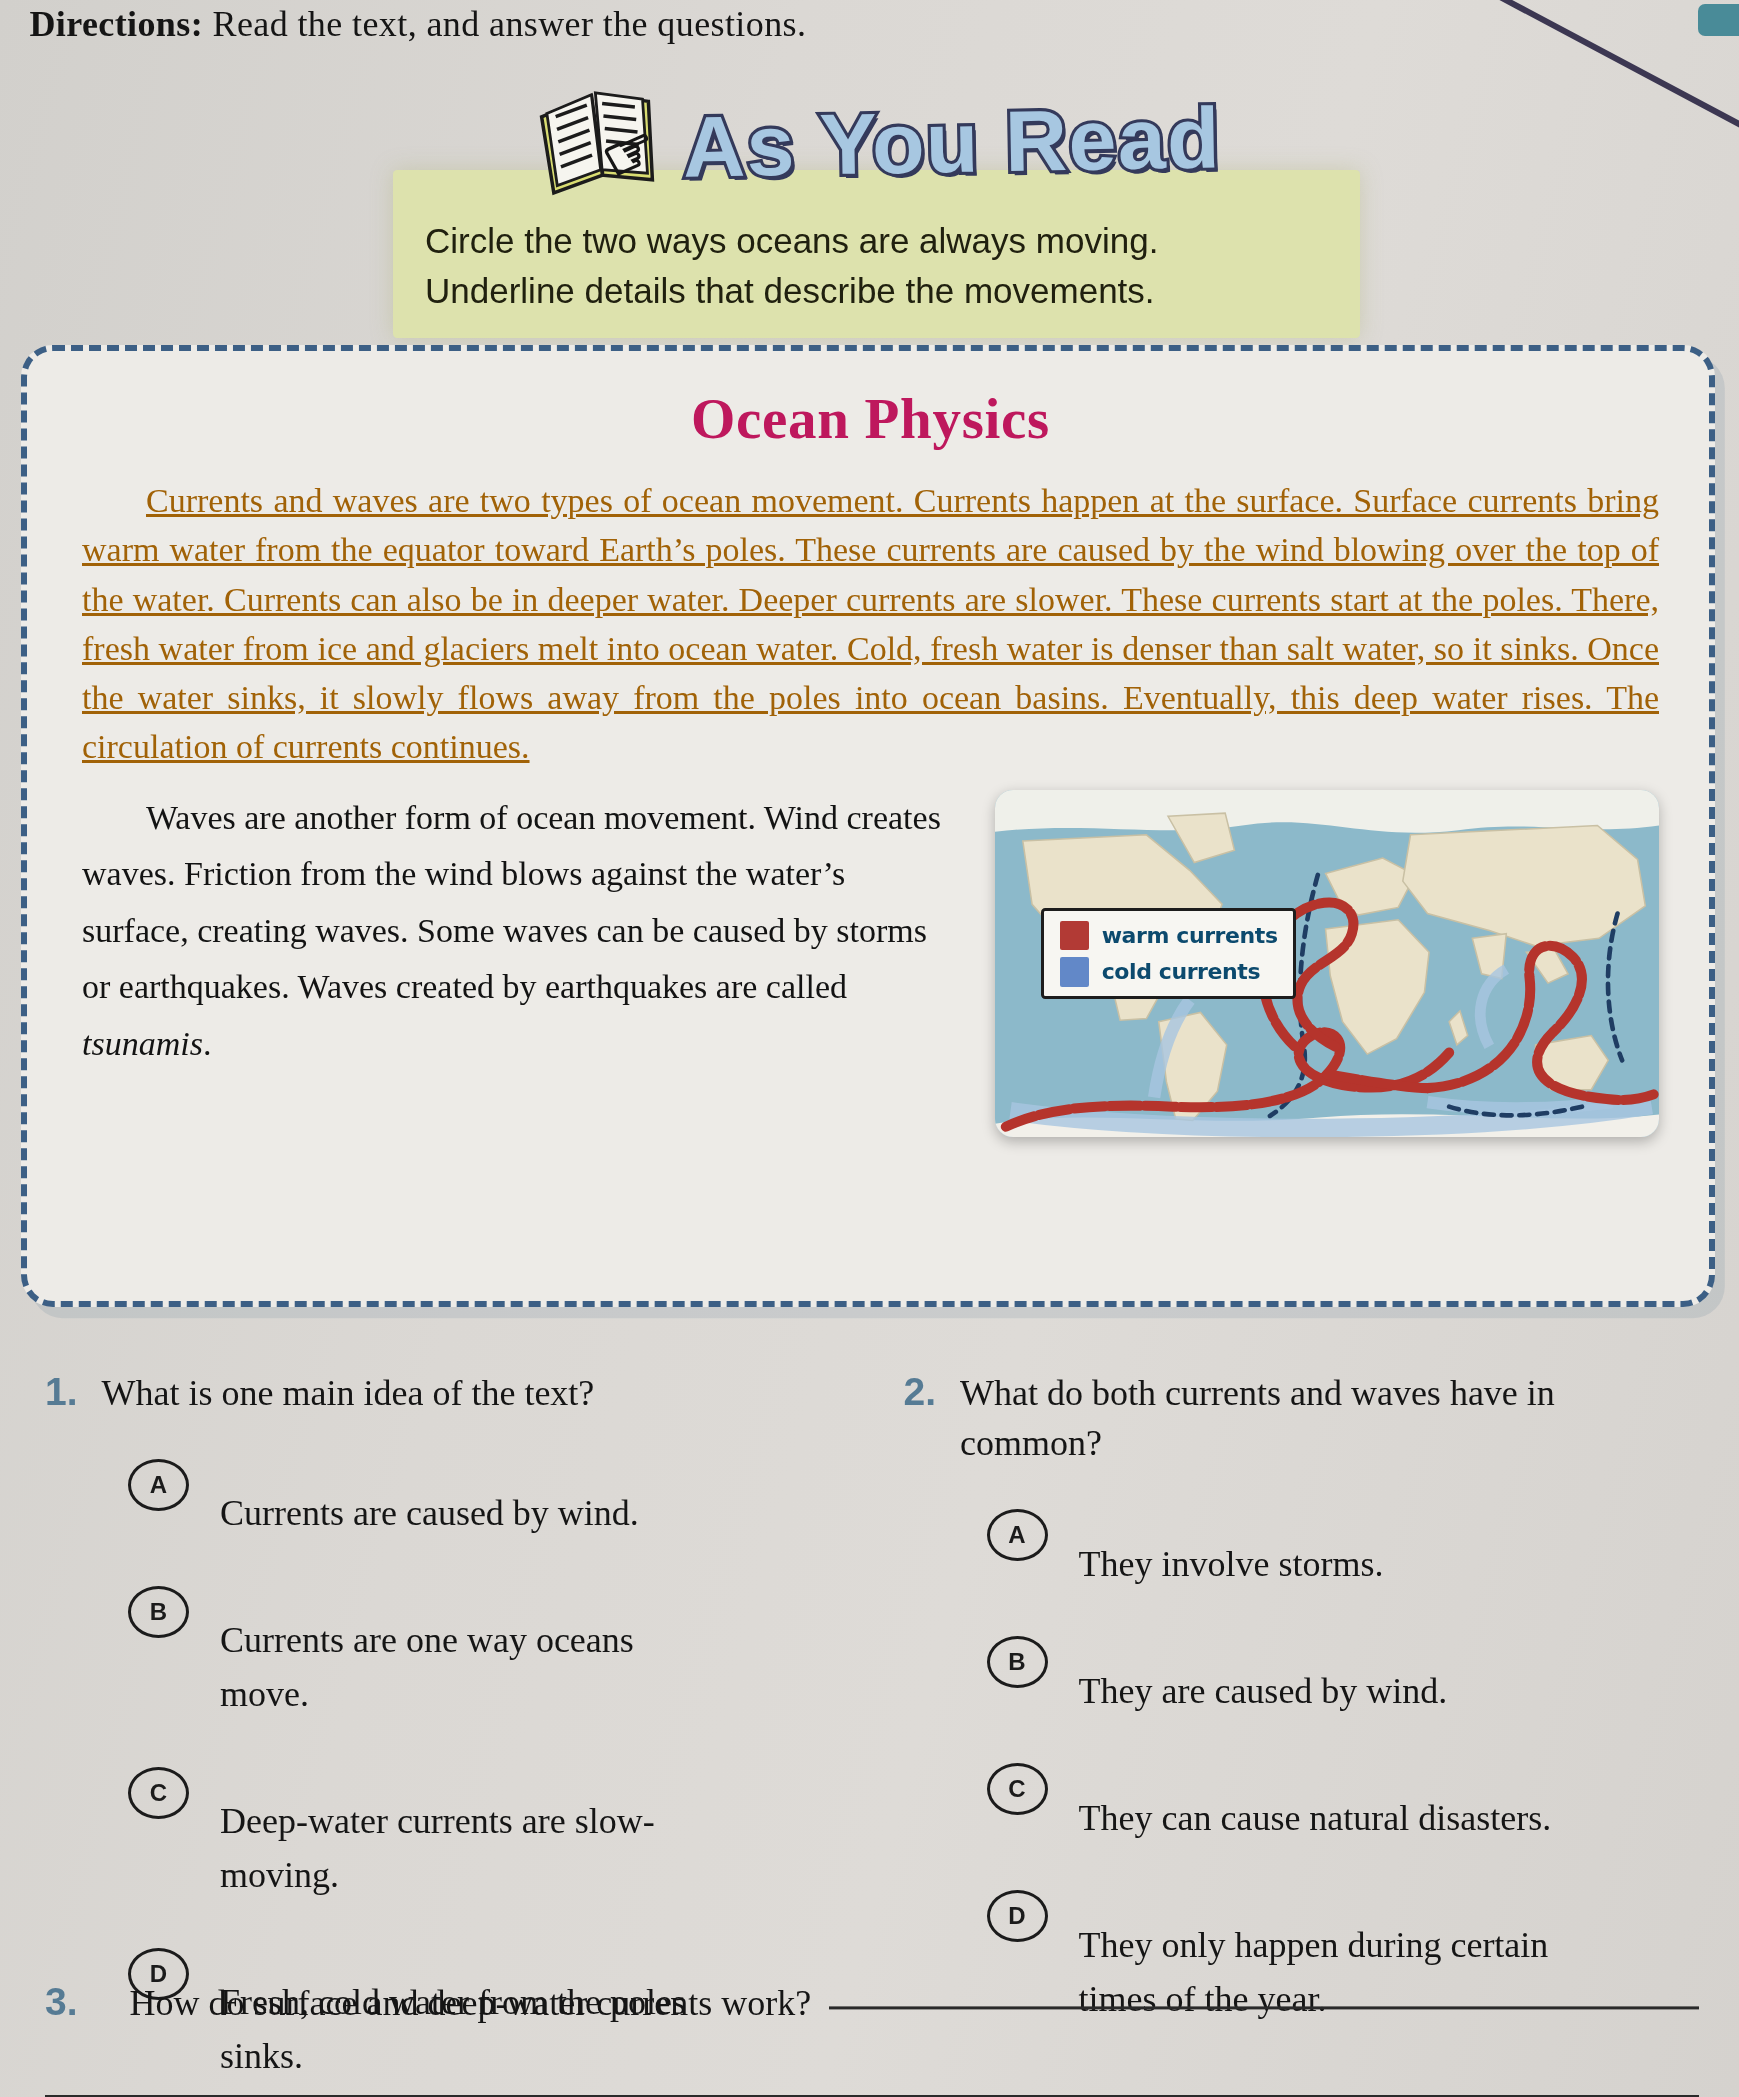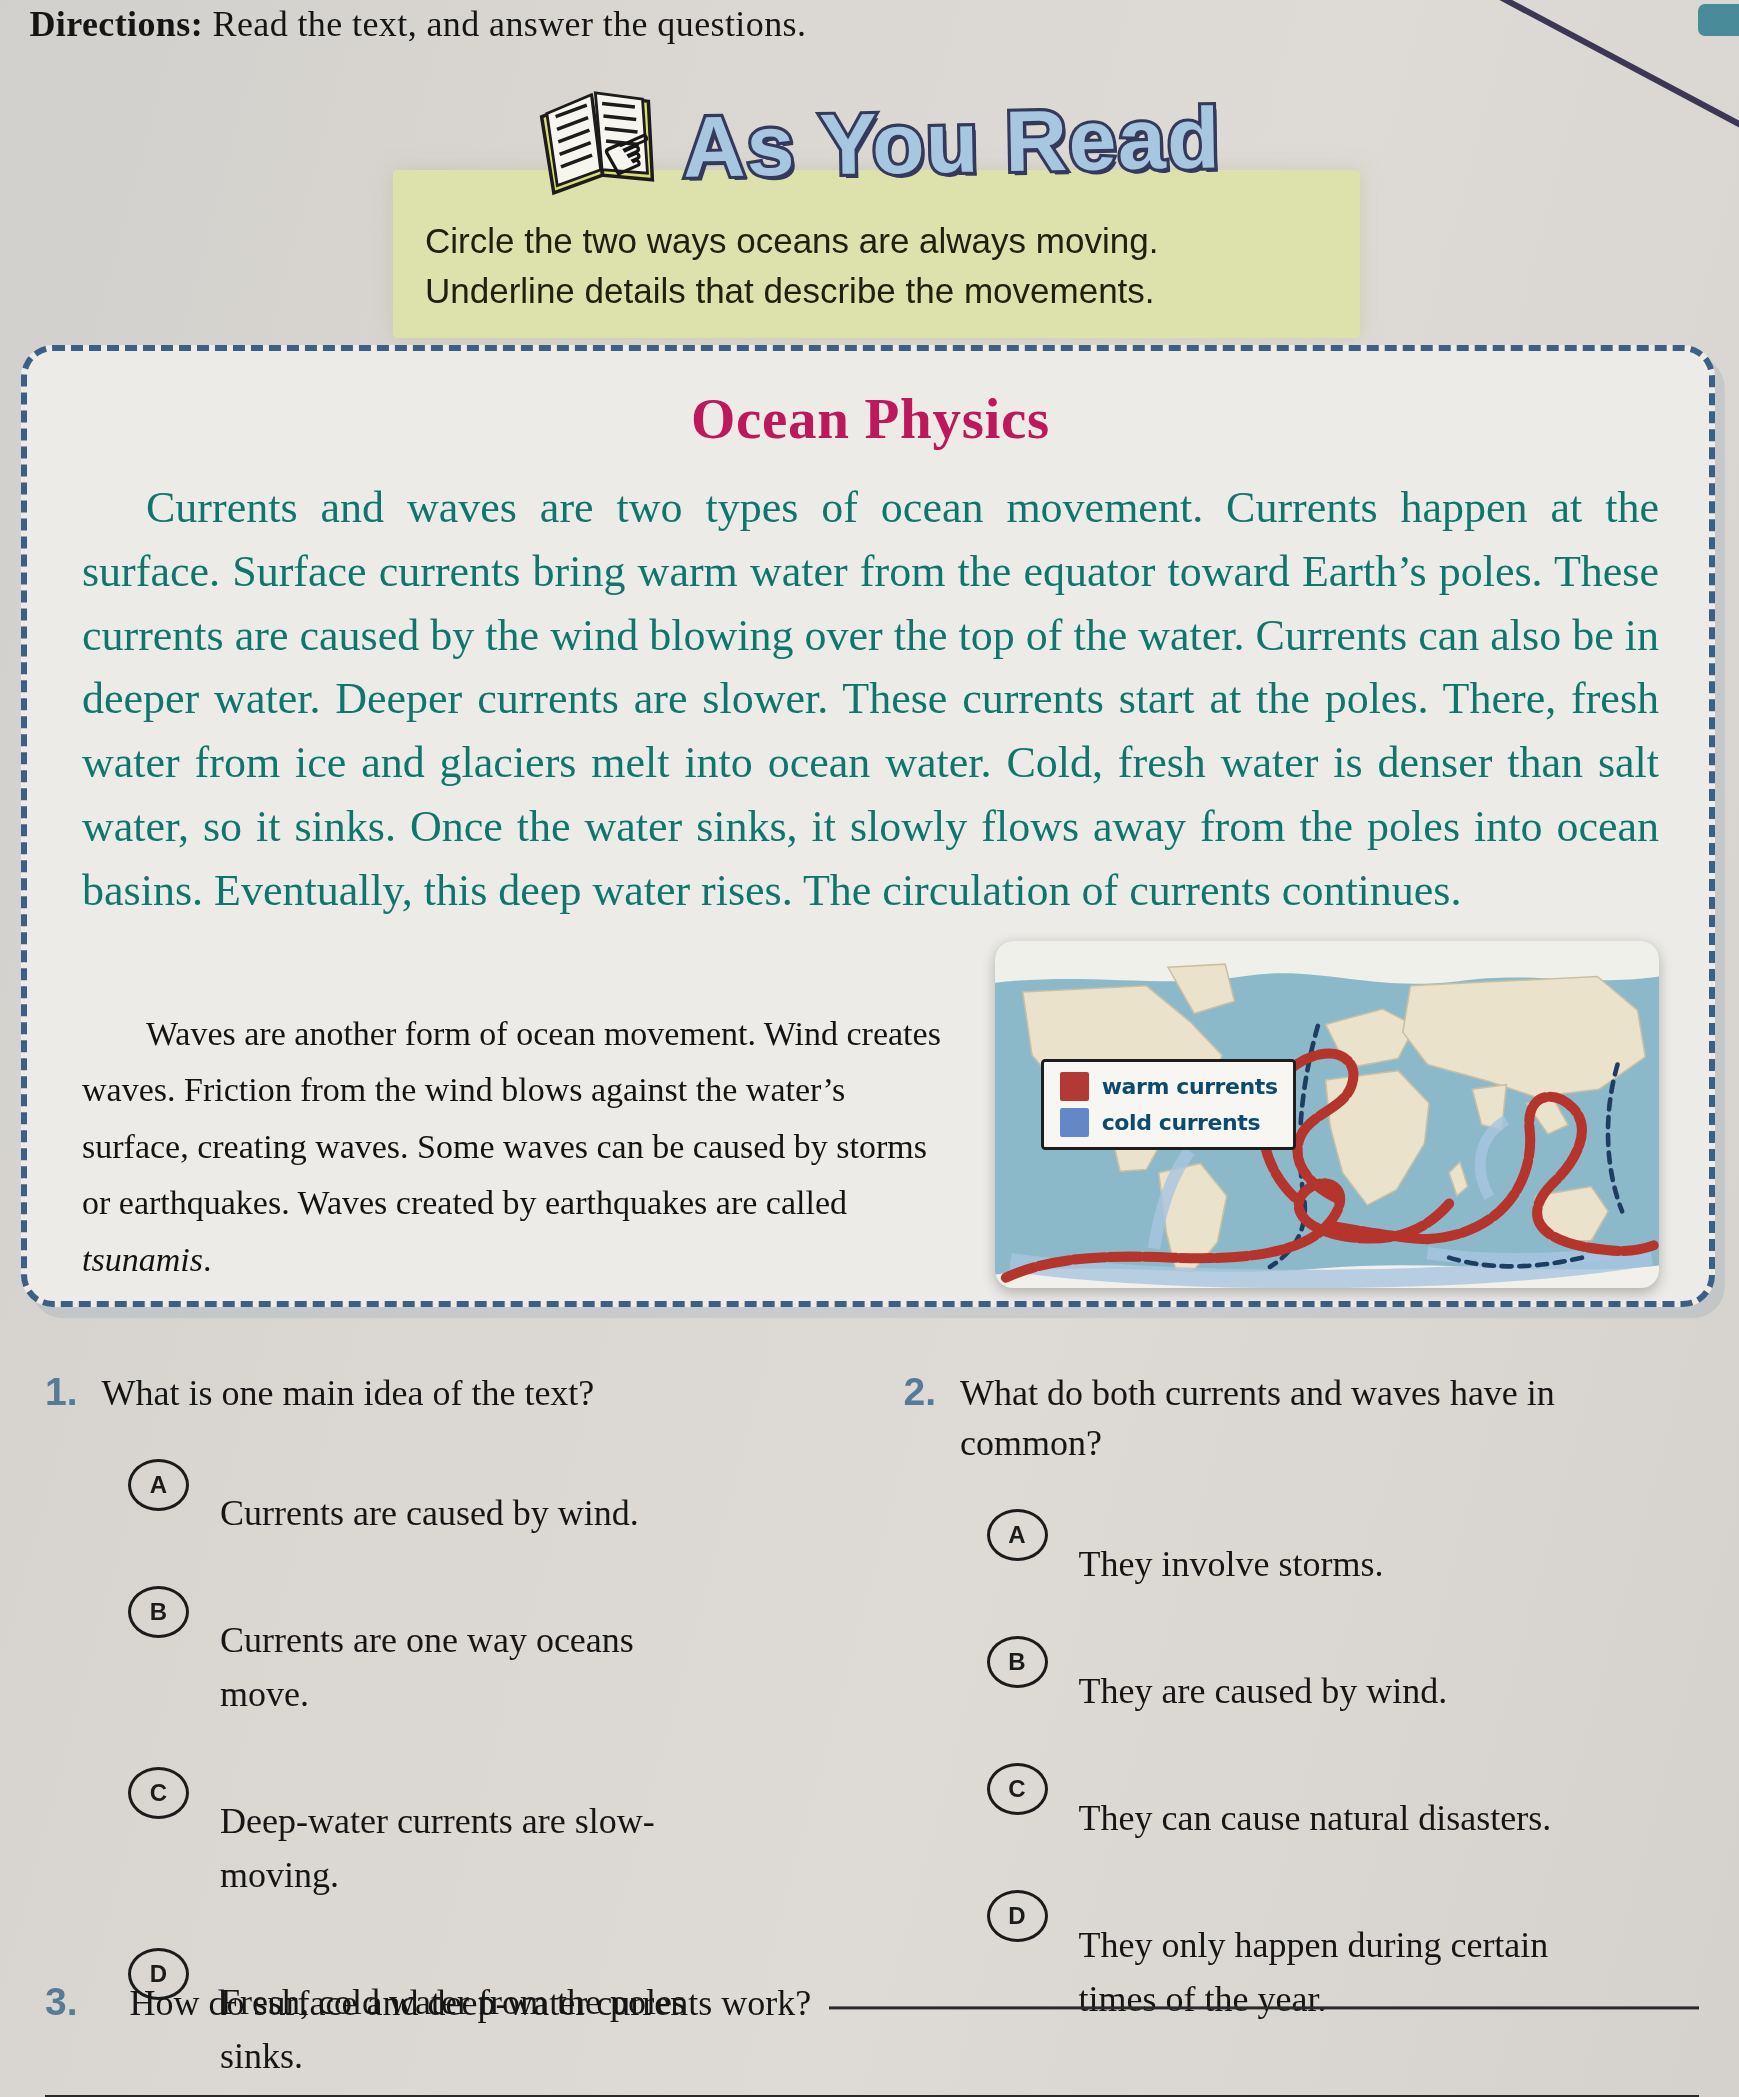--- a/index.html
+++ b/index.html
@@ -29,22 +29,22 @@
     box-shadow:0 0 21px rgba(170,175,110,.35);
   }
   
   .passage{
     position:absolute;left:21px;top:345px;width:1694px;height:962px;box-sizing:border-box;
     background:#edebe7;border:6.3px dashed #3c5f85;border-radius:32px;
     padding:19.6px 50px 21px 55px;
     box-shadow:9.8px 11.2px 0 rgba(60,95,133,.12);
   }
   .passage-title{font-size:57px;font-weight:bold;text-align:center;margin:15.4px 0 25px 0;letter-spacing:0.7px;color:#be185d;}
-  .p1{font-size:44px;line-height:1.45;text-align:justify;text-indent:64px;color:#0f766e;}
-  .row2{display:flex;gap:36px;margin-top:18px;align-items:flex-end;}
+  .p1{font-size:34px;line-height:1.45;text-align:justify;text-indent:64px;color:#a16207;text-decoration:underline;}
+  .row2{display:flex;gap:36px;margin-top:18px;align-items:flex-start;}
   .p2{flex:1.32;font-size:34px;line-height:1.66;color:#131313;}
   .p2 .em{font-style:italic;}
   .map-wrap{flex:1;position:relative;border-radius:18px;overflow:hidden;box-shadow:0 4.2px 12.6px rgba(0,0,0,.25);}
   .map-wrap svg{display:block;width:100%;height:auto;}
   .legend{
     position:absolute;left:7%;top:34%;background:#f7f6f2;border:3.5px solid #1d1d1d;border-radius:4.2px;
     padding:9.8px 15.4px;display:flex;flex-direction:column;gap:7px;
   }
   .legend-row{display:flex;align-items:center;gap:12.6px;}
   .swatch{width:29.4px;height:29.4px;border-radius:2.1px;}

